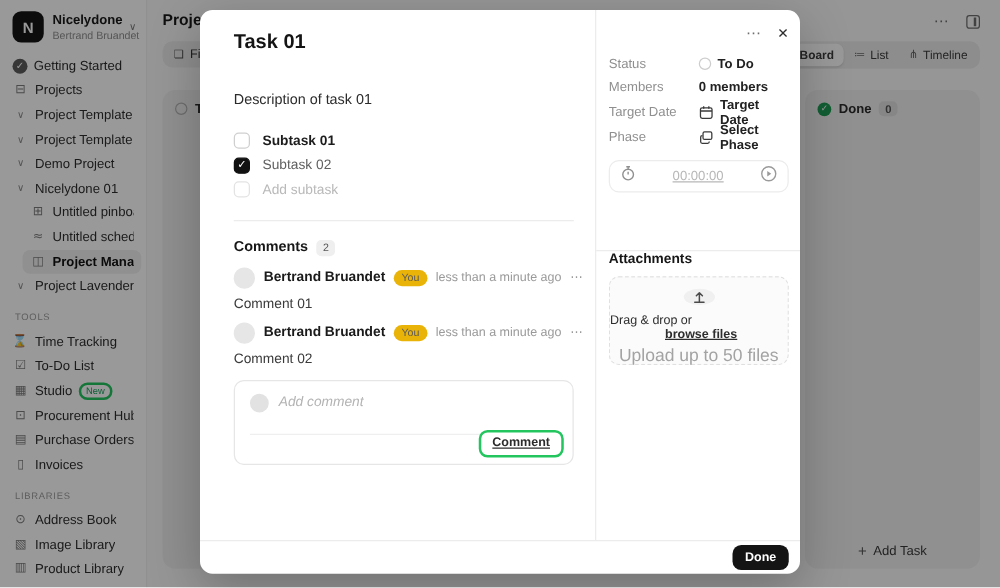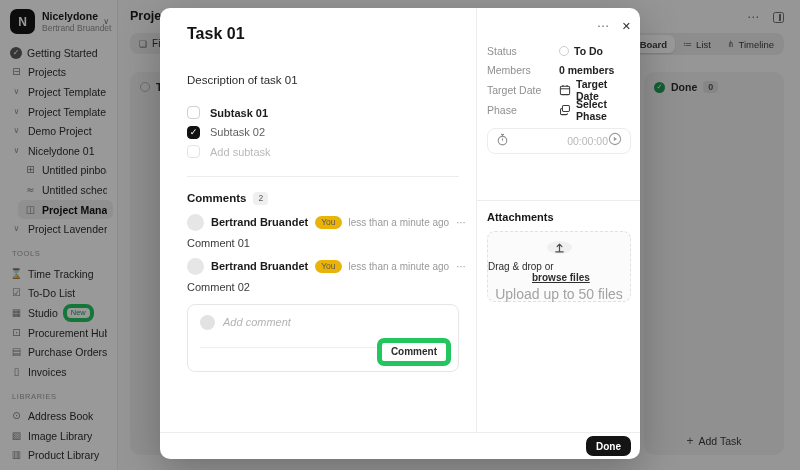--- a/index.html
+++ b/index.html
@@ -17,21 +17,21 @@
   .ws-chev { font-size:8px; color:#7a7a7a; flex:none; font-family:"DejaVu Sans",sans-serif; }
   .nav { display:flex; flex-direction:column; padding:3px 4px 0 4px; }
   .nav-item { display:flex; align-items:center; gap:5px; height:19.6px; padding:0 6px; border-radius:6px; cursor:pointer; }
   .nav-item.indent { margin-left:14px; }
   .nav-item.active { background:#f1f1f1; }
   .nav-icon { width:13px; flex:none; text-align:center; font-size:10px; color:#7d7d7d; font-family:"DejaVu Sans",sans-serif; line-height:1; }
   .nav-icon.chev-icon { font-size:8px; color:#8d8d8d; }
   .nav-icon.filled { width:12px; height:12px; background:#5c5c5c; color:#fff; border-radius:50%; font-size:8px; display:flex; align-items:center; justify-content:center; }
   .nav-label { font-size:10.5px; color:#2e2e2e; white-space:nowrap; overflow:hidden; }
   .nav-item.active .nav-label { font-weight:600; color:#111; }
-  .new-badge { font-size:7.5px; color:#18a05c; border:4px solid #22c55e; border-radius:8px; padding:0.5px 4px; flex:none; }
+  .new-badge { font-size:7.5px; color:#18a05c; border:2px solid #22c55e; border-radius:8px; padding:0.5px 4px; flex:none; }
   .section-label { font-size:7.5px; letter-spacing:0.6px; color:#9c9c9c; padding:10px 0 3px 12px; text-transform:uppercase; }
 
   
   .main { position:absolute; left:118px; top:0; width:682px; height:470px; background:#fbfbfb; }
   .main-title { position:absolute; left:12px; top:9px; font-size:12.5px; font-weight:600; color:#1a1a1a; white-space:nowrap; }
   .main-actions { position:absolute; right:16px; top:10px; display:flex; gap:13px; align-items:center; }
   .kebab { color:#6e6e6e; font-size:12px; letter-spacing:1px; cursor:pointer; font-family:"DejaVu Sans",sans-serif; }
   .panel-toggle { width:11px; height:11px; border:1.3px solid #6e6e6e; border-radius:2.5px; position:relative; cursor:pointer; }
   .panel-toggle::after { content:""; position:absolute; right:2.5px; top:1px; bottom:1px; width:1.3px; background:#6e6e6e; }
   .toolbar-filter { position:absolute; left:12px; top:33px; display:flex; align-items:center; gap:5px; background:#ededed; border-radius:8px; height:21px; padding:0 9px; font-size:10px; color:#333; cursor:pointer; }
@@ -76,35 +76,35 @@
   .c-author { font-size:11px; font-weight:700; color:#1a1a1a; white-space:nowrap; }
   .you-pill { font-size:8.5px; color:#5a5a5a; background:#eab308; border-radius:7px; padding:1.5px 6px; }
   .c-time { font-size:10px; color:#9a9a9a; white-space:nowrap; }
   .c-kebab { margin-left:auto; color:#9a9a9a; font-size:10px; letter-spacing:1px; cursor:pointer; font-family:"DejaVu Sans",sans-serif; }
   .c-text { margin-top:6px; font-size:11px; color:#3a3a3a; }
   .comment-box { margin-top:11px; border:1px solid #e6e6e6; border-radius:8px; height:68px; position:relative; }
   .cb-top { display:flex; align-items:center; gap:8px; padding:10px 12px 0 12px;font-style:italic; }
   .cb-avatar { width:15px; height:15px; background:#e2e2e2; border-radius:50%; flex:none; }
   .cb-placeholder { font-size:11px; color:#b3b3b3; }
   .cb-line { position:absolute; left:12px; right:12px; top:42px; border-top:1px solid #efefef; }
-  .cb-submit { position:absolute; right:7px; bottom:5px; font-size:10px; color:#2c2c2c; border:5px solid #22c55e; border-radius:7px; background:#fff; padding:3.5px 9px; cursor:pointer; font-weight:600; }
+  .cb-submit { position:absolute; right:7px; bottom:5px; font-size:10px; color:#2c2c2c; border:2px solid #22c55e; border-radius:7px; background:#fff; padding:3.5px 9px; cursor:pointer; font-weight:600;text-decoration:underline; }
 
   .m-panel { position:absolute; left:316px; right:0; top:0; bottom:27px; border-left:1px solid #ececec; padding:10px 9px 0 10px; }
   .p-top { display:flex; justify-content:flex-end; align-items:center; gap:12px; height:16px; }
   .p-close { font-size:11px; color:#2e2e2e; cursor:pointer; font-family:"DejaVu Sans",sans-serif; }
   .fields { margin-top:7px; }
   .field { display:flex; align-items:center; height:19.6px; }
   .f-label { width:72px; flex:none; font-size:10.5px; color:#8f8f8f; }
   .f-value { display:flex; align-items:center; gap:5px; font-size:10.5px; font-weight:600; color:#222; cursor:pointer; }
   .f-value .status-circle { width:10px; height:10px; border:1.4px solid #cdcdcd; border-radius:50%; }
   .f-value svg { display:block; }
   .timer { margin-top:9px; border:1px solid #ececec; border-radius:8px; height:26px; display:flex; align-items:center; padding:0 8px; }
-  .timer-value { flex:1; text-align:right; font-size:10.5px; color:#b8b8b8; }
+  .timer-value { flex:1; text-align:center; font-size:10.5px; color:#b8b8b8;text-decoration:underline; }
   .p-divider { border:none; border-top:1px solid #ececec; margin:46px -9px 0 -10px; }
-  .attach-title { margin-top:10px; font-size:11px; font-weight:700; color:#171717; }
+  .attach-title { font-size:11px; font-weight:700; color:#171717; }
   .dropzone { margin-top:8px; height:71px; border:1.3px dashed #e0e0e0; border-radius:8px; background:#fbfbfb; display:flex; flex-direction:column; align-items:center; padding-top:9px; cursor:pointer; }
   .up-circle { width:25px; height:25px; background:#f0f0f0; border-radius:50%; display:flex; align-items:center; justify-content:center; }
   .drop-text { margin-top:7px; font-size:10px; color:#2d2d2d; }
   .browse { text-decoration:underline; font-weight:600; cursor:pointer;margin-left:44px; }
   .drop-hint { margin-top:3px; font-size:14px; color:#a3a3a3; }
   .m-footer { position:absolute; left:0; right:0; bottom:0; height:27px; border-top:1px solid #ececec; display:flex; align-items:center; justify-content:flex-end; padding-right:9px; }
   .done-btn { background:#141414; color:#fff; font-size:10px; font-weight:600; border:none; border-radius:7px; padding:4.5px 10px; cursor:pointer; }
 </style>
 </head>
 <body>

